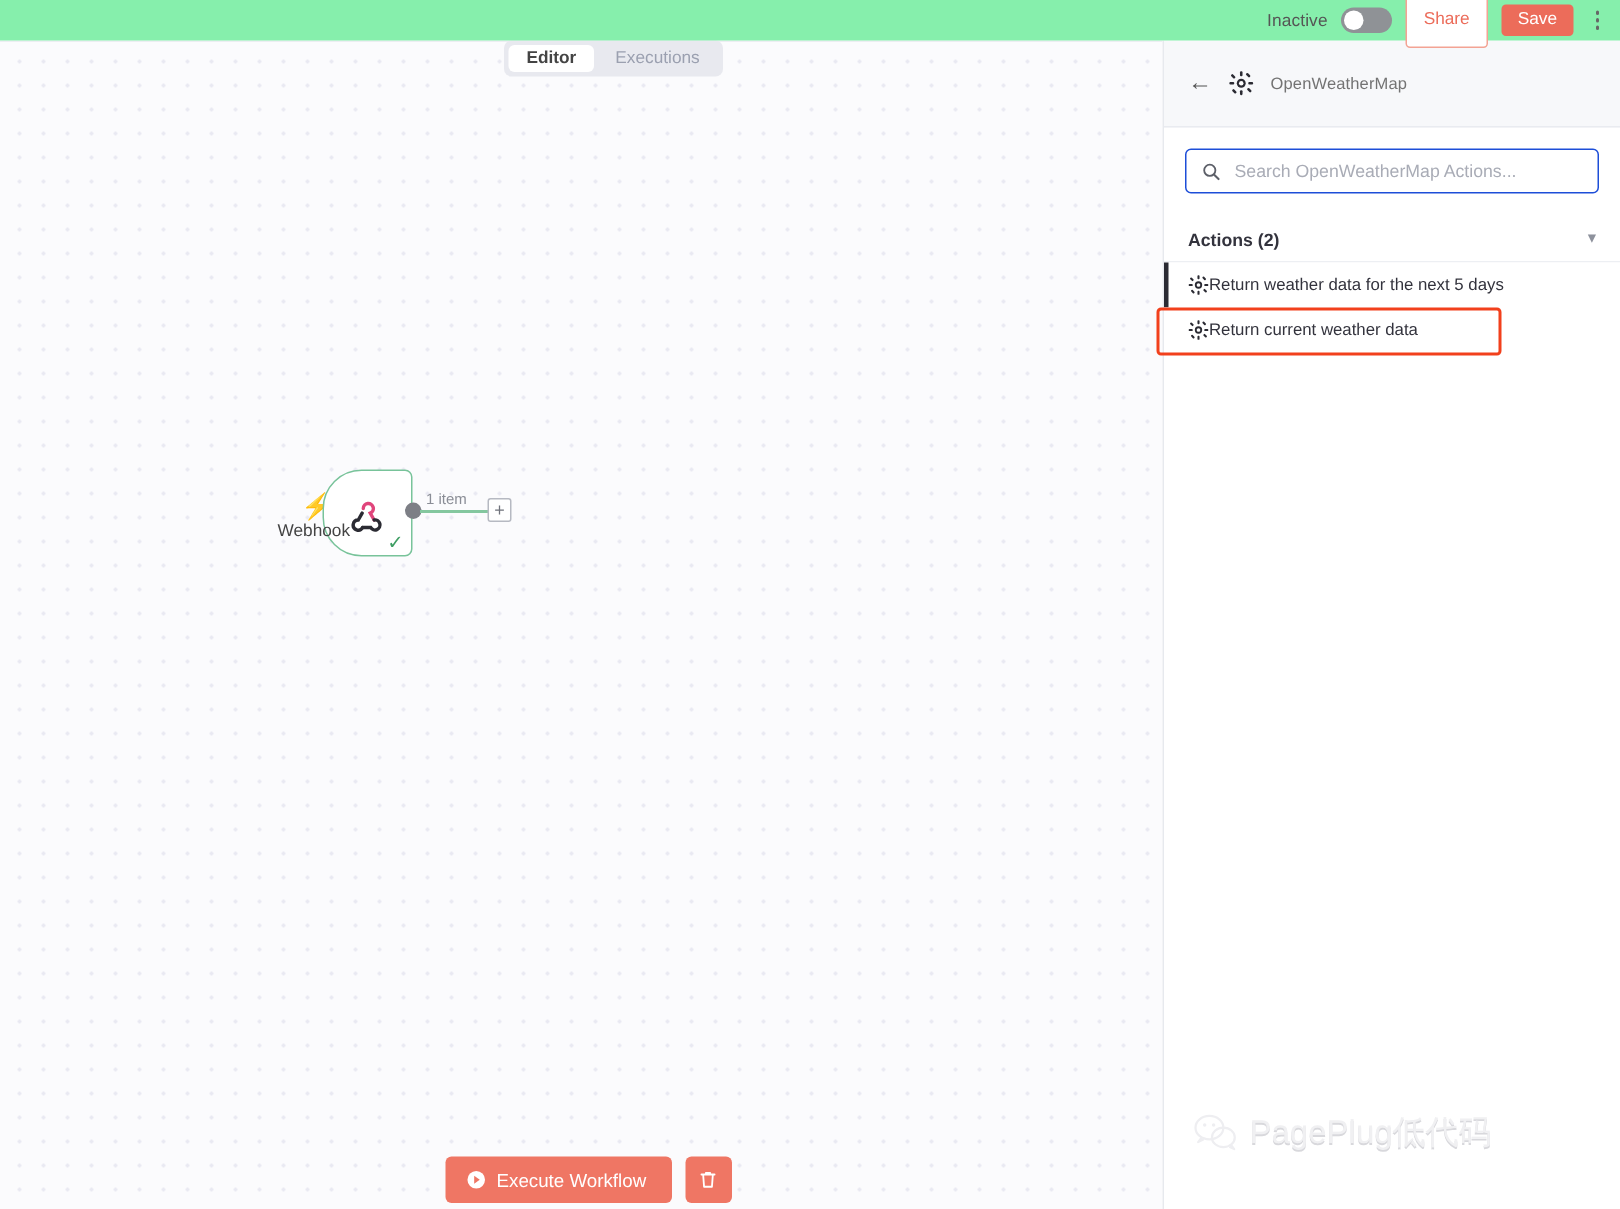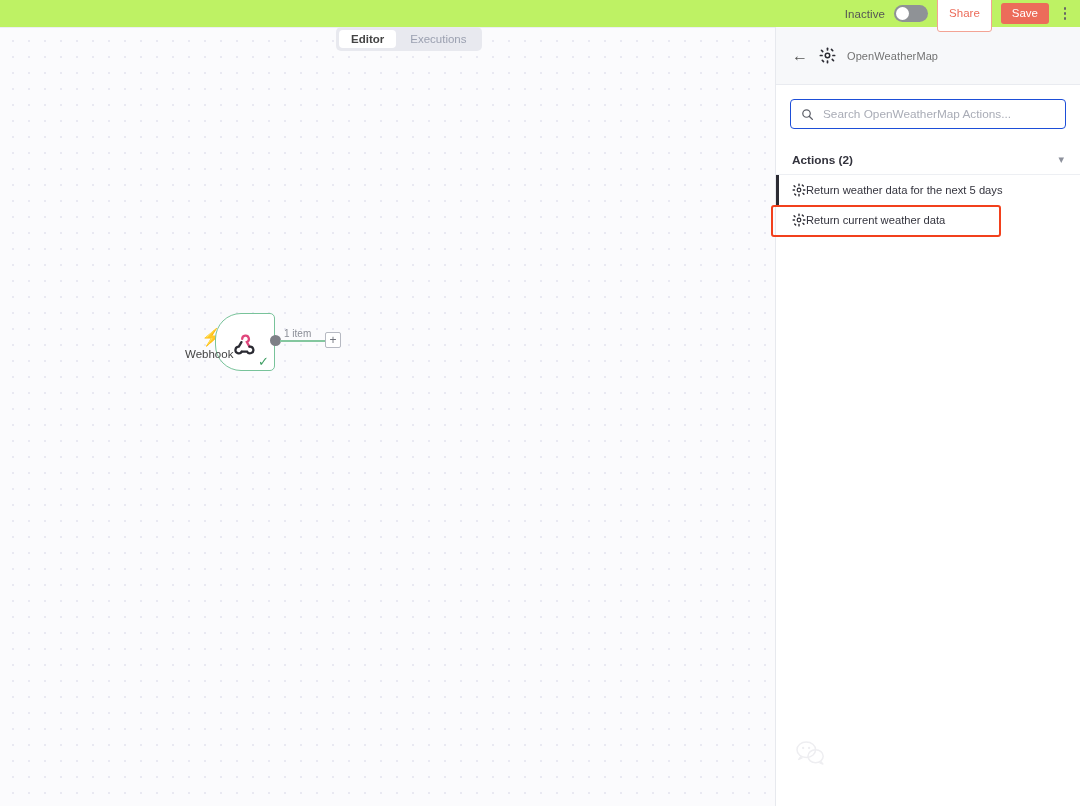--- a/index.html
+++ b/index.html
@@ -6,21 +6,21 @@
   html, body {
     width: 1080px; height: 806px;
     font-family: "Liberation Sans", sans-serif;
     background: #fff; overflow: hidden;
   }
   #app { position: relative; width: 1080px; height: 806px; }
 
   
   .topbar {
     position: absolute; left: 0; top: 0; width: 1080px; height: 27px;
-    background: #bef264; z-index: 40;
+    background: #86efac; z-index: 40;
   }
   .topbar-right {
     position: absolute; right: 8px; top: 0; height: 27px;
     display: flex; align-items: center; gap: 9px;
   }
   .inactive-label { font-size: 11.5px; color: #555; letter-spacing: .1px; }
   .toggle {
     width: 34px; height: 17px; border-radius: 9px; background: #8f9296;
     position: relative; cursor: pointer;
   }
@@ -216,20 +216,34 @@
       <span class="check">✓</span>
     </div>
 
     <div class="node-label">Webhook</div>
 
     <div class="dot-out"></div>
     <div class="conn-line"></div>
     <div class="conn-label">1 item</div>
     <div class="plus-btn">+</div>
 
+    <div class="bottombar">
+      <button class="exec-btn">
+        <svg width="13" height="13" viewBox="0 0 16 16">
+          <circle cx="8" cy="8" r="7.2" fill="#fff"></circle>
+          <path d="M6.3 4.7l4.6 3.3-4.6 3.3z" fill="#ef7664"></path>
+        </svg>
+        <span>Execute Workflow</span>
+      </button>
+      <button class="del-btn">
+        <svg width="14" height="15" viewBox="0 0 16 16">
+          <path d="M3 4h10M6.4 4V2.7h3.2V4M4.3 4l.7 9.3h6l.7-9.3" fill="none" stroke="#fff" stroke-width="1.4" stroke-linecap="round" stroke-linejoin="round"></path>
+        </svg>
+      </button>
+    </div>
   </div>
 
   <div class="panel">
 
     <div class="panel-header">
       <span class="back-arrow">←</span>
       <svg width="17" height="17" viewBox="0 0 24 24">
         <g fill="#2b2b33">
           <circle cx="12" cy="12" r="4.2"></circle>
           <rect x="10.8" y="0.8" width="2.4" height="4.6" rx="1"></rect>
@@ -305,15 +319,16 @@
 
   <div class="watermark">
     <svg width="30" height="26" viewBox="0 0 32 28">
       <ellipse cx="12" cy="10.5" rx="10" ry="8.4" fill="none" stroke="#eeeef1" stroke-width="1.6"></ellipse>
       <path d="M6.5 17.5l-2.6 3.4 4-2" fill="none" stroke="#eeeef1" stroke-width="1.6" stroke-linejoin="round"></path>
       <ellipse cx="22" cy="17.5" rx="8.2" ry="7" fill="none" stroke="#eeeef1" stroke-width="1.6"></ellipse>
       <path d="M27.5 23l2.3 2.9-3.5-1.7" fill="none" stroke="#eeeef1" stroke-width="1.6" stroke-linejoin="round"></path>
       <circle cx="8.6" cy="8.6" r="1.25" fill="#eeeef1"></circle>
       <circle cx="15" cy="8.6" r="1.25" fill="#eeeef1"></circle>
     </svg>
+    <span>PagePlug低代码</span>
   </div>
 
 </div>
 
 </body></html>

